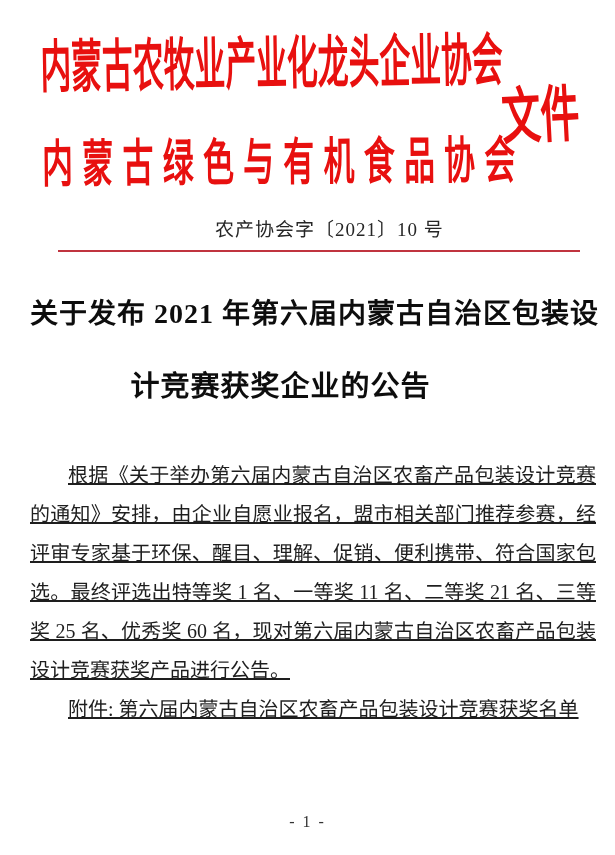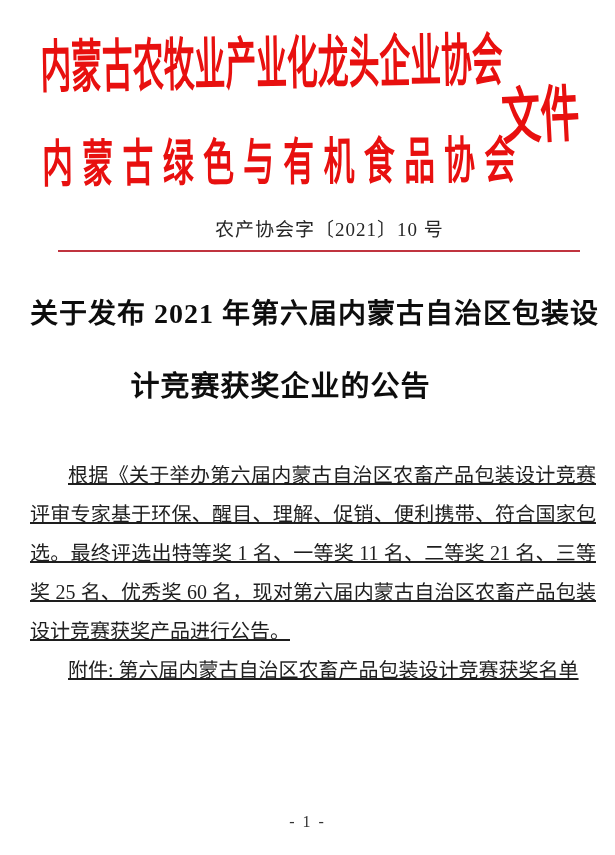--- a/index.html
+++ b/index.html
@@ -122,20 +122,21 @@
 
   <div class="rule"></div>
 
   <div class="title">
     <div class="t1">关于发布 2021 年第六届内蒙古自治区包装设</div>
     <div class="t2">计竞赛获奖企业的公告</div>
   </div>
 
   <div class="bodytext">
     <div class="bl jline indent">根据《关于举办第六届内蒙古自治区农畜产品包装设计竞赛</div>
+    <div class="bl jline">的通知》安排，由企业自愿业报名，盟市相关部门推荐参赛，经</div>
     <div class="bl jline">评审专家基于环保、醒目、理解、促销、便利携带、符合国家包</div>
     <div class="bl jline">选。最终评选出特等奖 1 名、一等奖 11 名、二等奖 21 名、三等</div>
     <div class="bl jline">奖 25 名、优秀奖 60 名，现对第六届内蒙古自治区农畜产品包装</div>
     <div class="bl">设计竞赛获奖产品进行公告。</div>
     <div class="bl indent">附件: 第六届内蒙古自治区农畜产品包装设计竞赛获奖名单</div>
   </div>
 
   <div class="footer">- 1 -</div>
 
 </div>

